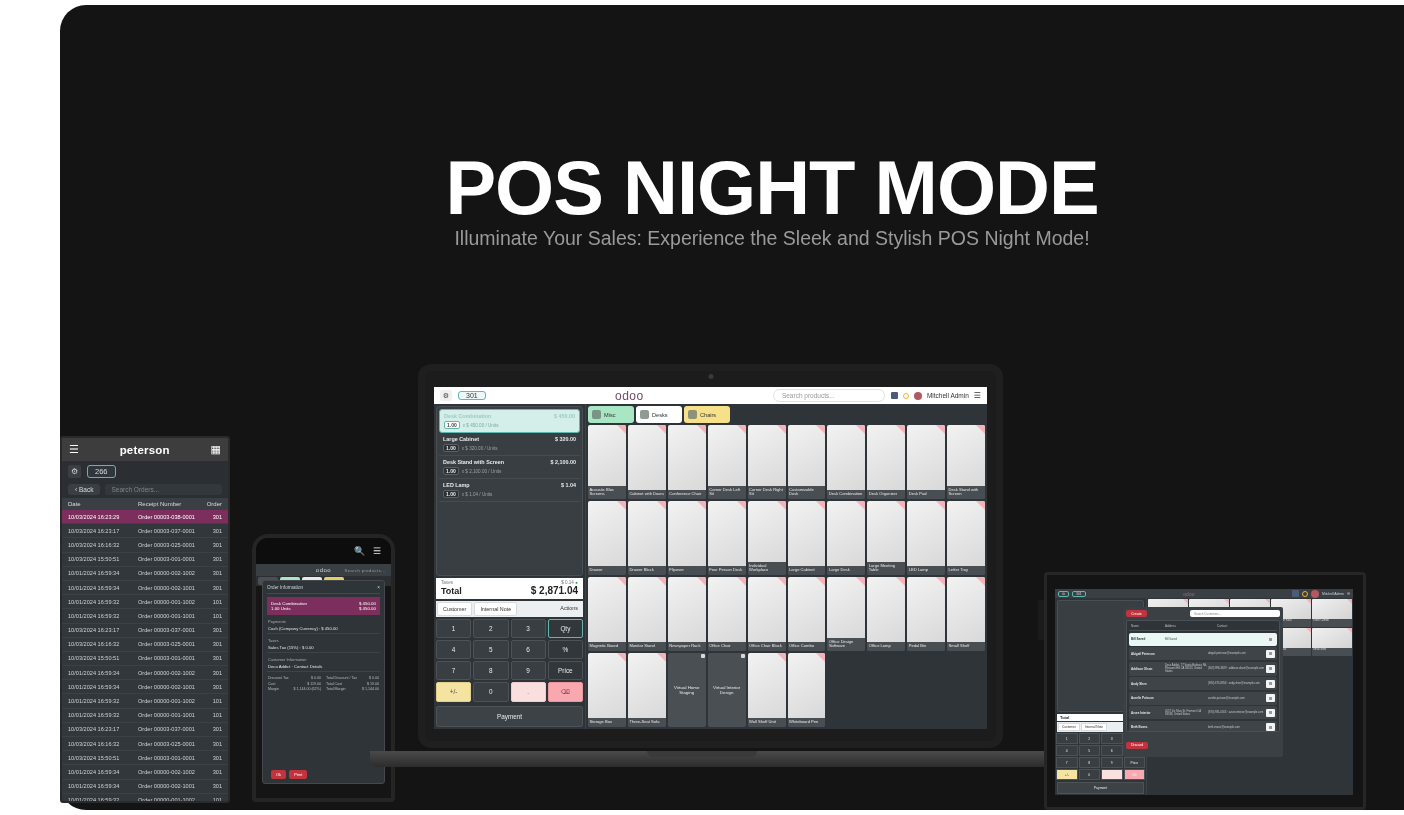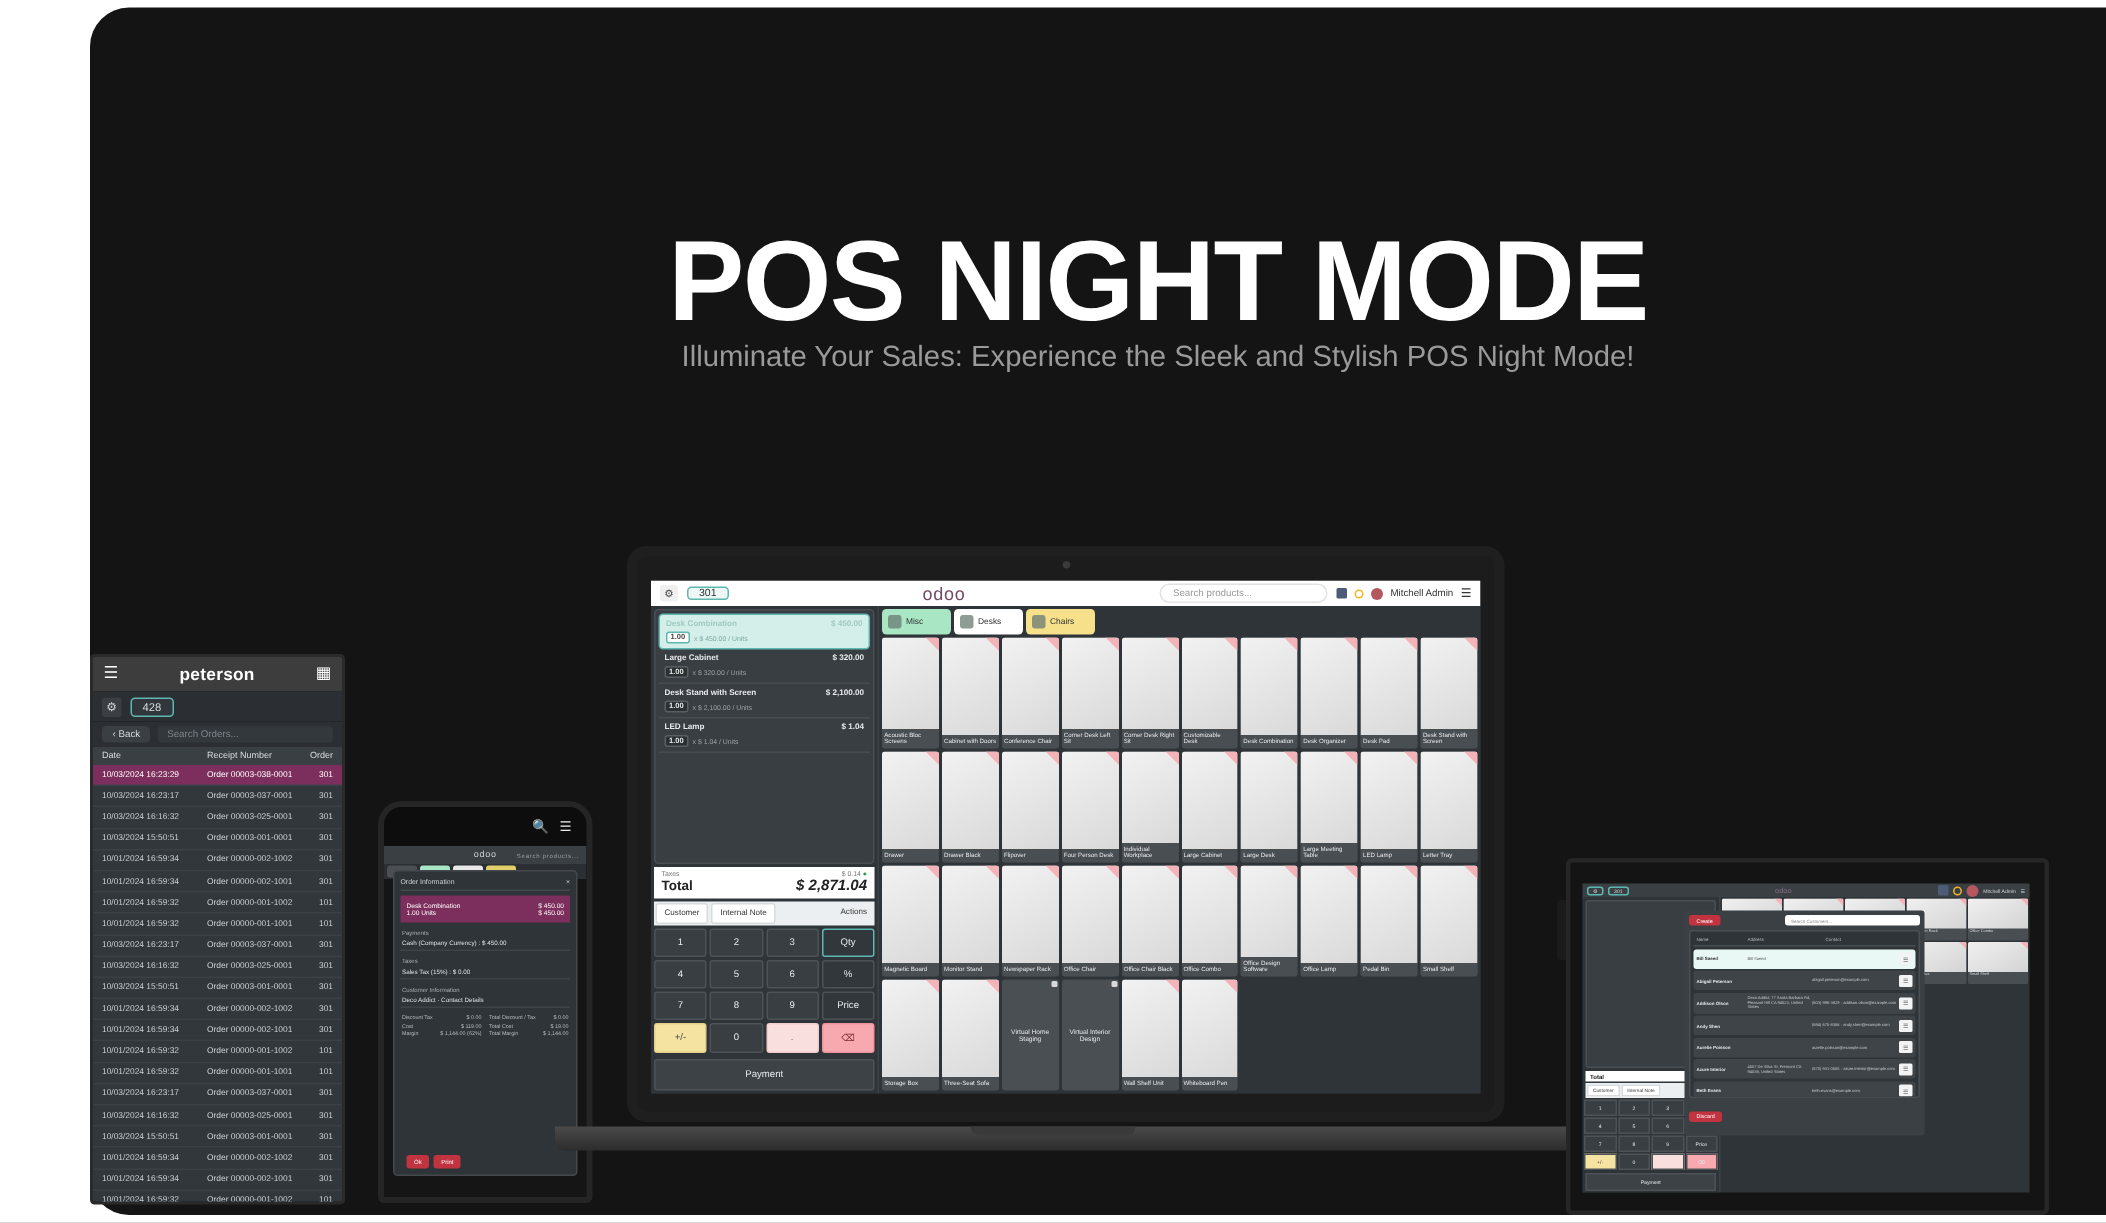--- a/index.html
+++ b/index.html
@@ -119,21 +119,21 @@
     font-size:5px; padding:0 2px; border-radius:2px; font-weight:bold;}
   .cl.sel .cl-qty { background:#fff; border-color:#5fb8b0; color:#444; }
   .cl-unit { color:#9aa0a5; font-size:4.6px; }
   .cl.sel .cl-unit { color:#7fa9a2; }
 
   .cart-tot { background:#ffffff; margin:0 2px; padding:2px 5px 3px; }
   .ct-tax { display:flex; justify-content:space-between; color:#777; font-size:4.6px; }
   .ct-tax .dot { color:#2aa14a; }
   .ct-tot { display:flex; justify-content:space-between; align-items:baseline; }
   .ct-tot .l { color:#222; font-size:9px; font-weight:bold; }
-  .ct-tot .v { color:#222; font-size:10px; font-weight:bold;font-style:italic; }
+  .ct-tot .v { color:#222; font-size:10px; font-weight:bold; }
 
   .cart-act { display:flex; align-items:stretch; background:#eceff1; margin:2px 2px 0;
     gap:2px; padding:1px; }
   .ca-btn { background:#fff; border:1px solid #d8dbde; color:#333; font-size:5.4px;
     padding:3px 5px; border-radius:2px; }
   .ca-spacer { flex:1; }
   .ca-actions { color:#333; font-size:5.4px; padding:3px 4px; }
 
   .pad { display:grid; grid-template-columns:repeat(4,1fr); gap:2px; padding:2px; }
   .key { background:#393e43; border:1px solid #4d5257; border-radius:2px; color:#e7eaec;
@@ -239,21 +239,21 @@
   </div>
 
   <div class="mon-left">
     <div class="ml-topbar">
       <div class="ml-ico">☰</div>
       <div class="ml-brand">peterson</div>
       <div class="ml-ico">▦</div>
     </div>
     <div class="ml-row2">
       <div class="ml-gear">⚙</div>
-      <div class="ml-sess">428</div>
+      <div class="ml-sess">266</div>
     </div>
     <div class="ml-row3">
       <div class="ml-back">‹ <span>Back</span></div>
       <div class="ml-search">Search Orders...</div>
     </div>
     <div class="ml-head">
       <div class="c1">Date</div>
       <div class="c2">Receipt Number</div>
       <div class="c3">Order</div>
     </div>

